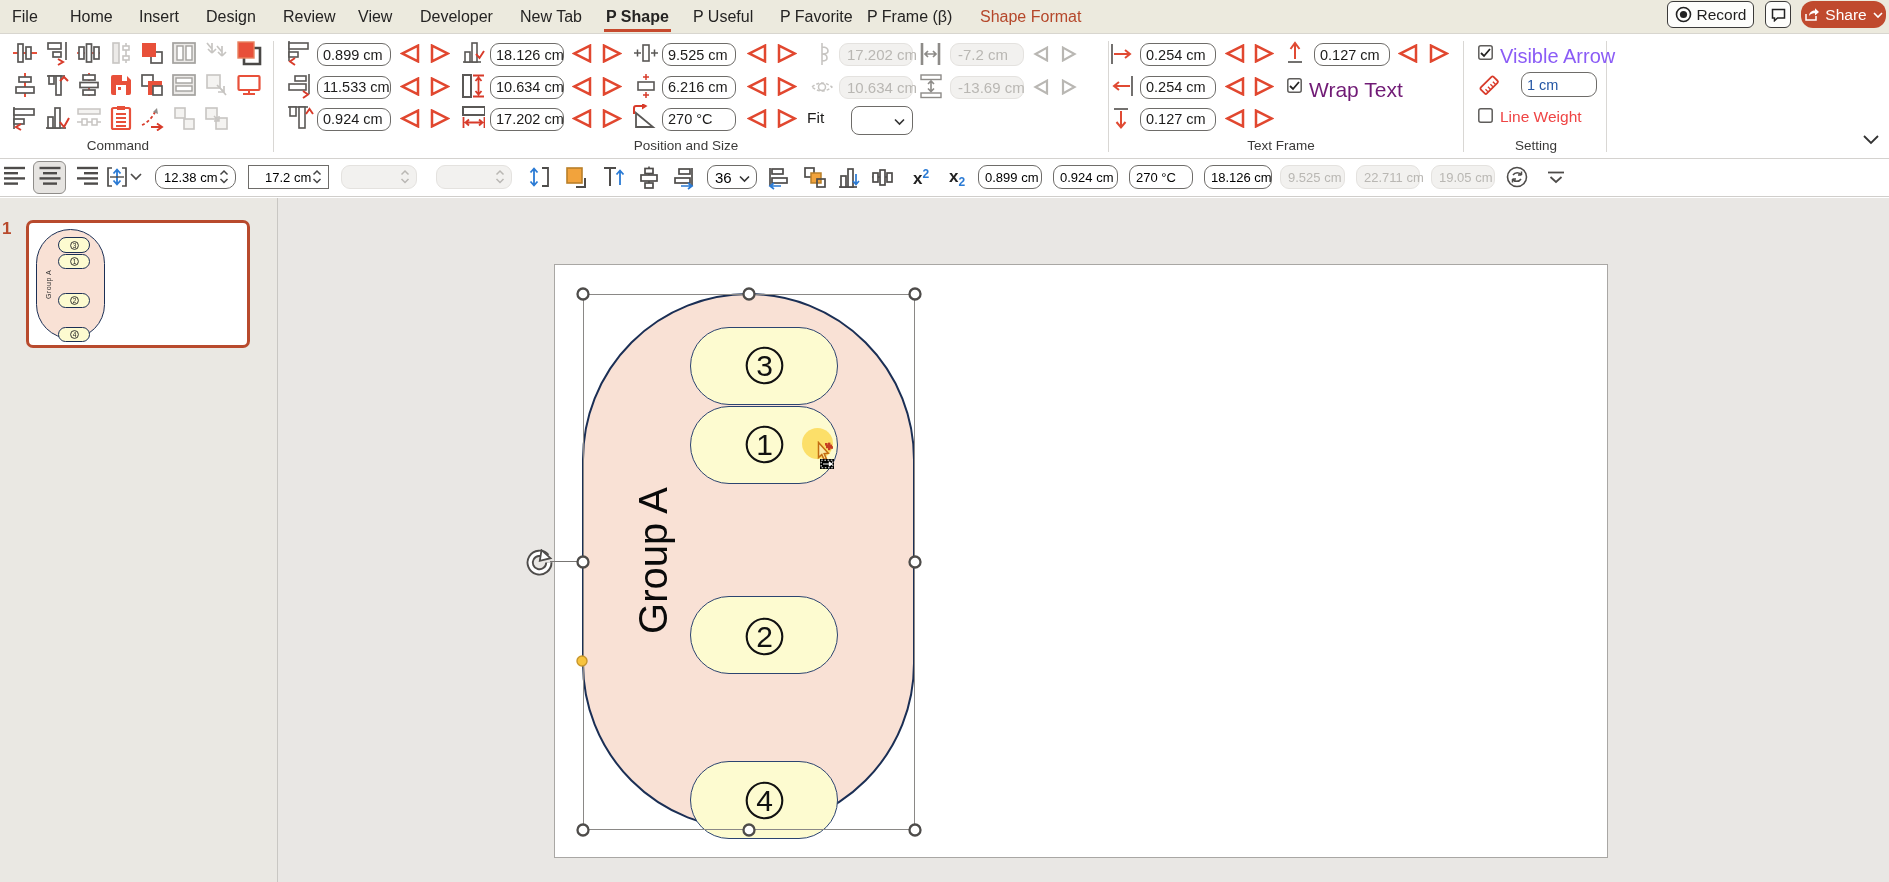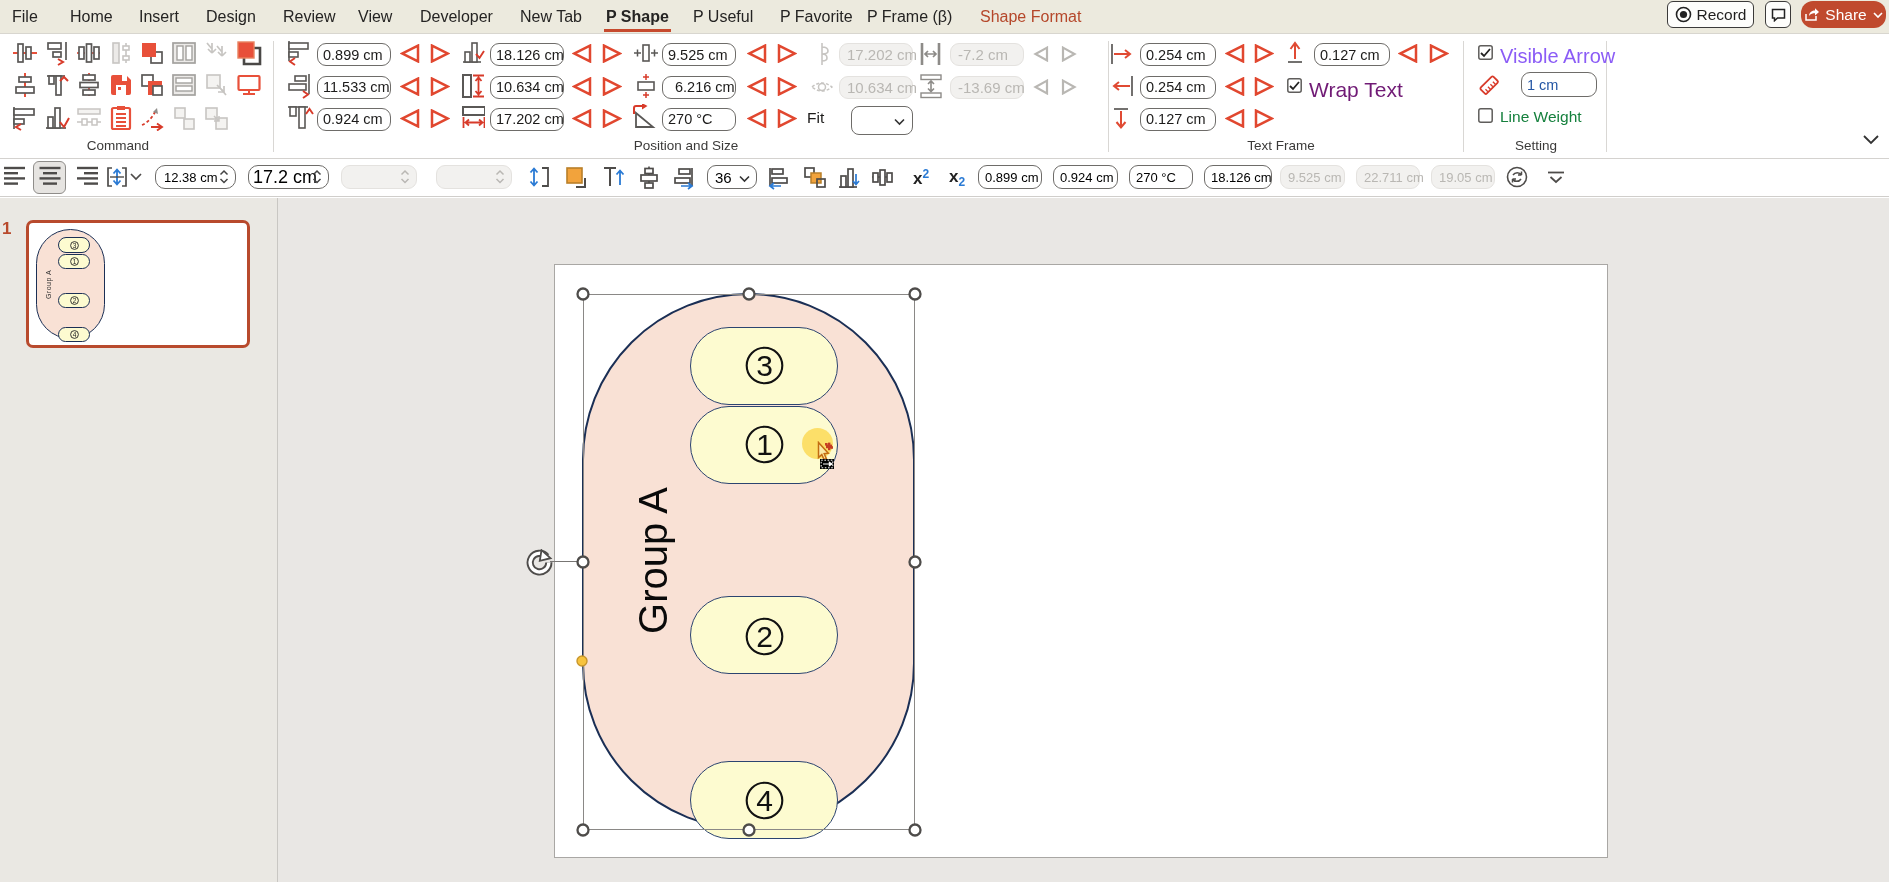--- a/index.html
+++ b/index.html
@@ -277,21 +277,21 @@
 <svg class="ab" style="left:602px;top:108.5px" width="20" height="19">
     <path d="M2 1.6 L17.5 9.5 L2 17.4 Z" fill="none" stroke="#E1472F" stroke-width="2.5" stroke-linejoin="miter"></path>
   </svg>
 <div class="inp" style="left:662px;top:43px;width:74px;height:23px;font-size:14.5px;color:#1c1b1a;padding-left:5px">9.525 cm</div>
 <svg class="ab" style="left:747px;top:44px" width="20" height="19">
     <path d="M18 1.6 L2.5 9.5 L18 17.4 Z" fill="none" stroke="#E1472F" stroke-width="2.5" stroke-linejoin="miter"></path>
   </svg>
 <svg class="ab" style="left:777px;top:44px" width="20" height="19">
     <path d="M2 1.6 L17.5 9.5 L2 17.4 Z" fill="none" stroke="#E1472F" stroke-width="2.5" stroke-linejoin="miter"></path>
   </svg>
-<div class="inp" style="left:662px;top:75.5px;width:74px;height:23px;font-size:14.5px;color:#1c1b1a;padding-left:12px">6.216 cm</div>
+<div class="inp" style="left:662px;top:75.5px;width:74px;height:23px;font-size:14.5px;color:#1c1b1a;padding-left:5px">6.216 cm</div>
 <svg class="ab" style="left:747px;top:76.5px" width="20" height="19">
     <path d="M18 1.6 L2.5 9.5 L18 17.4 Z" fill="none" stroke="#E1472F" stroke-width="2.5" stroke-linejoin="miter"></path>
   </svg>
 <svg class="ab" style="left:777px;top:76.5px" width="20" height="19">
     <path d="M2 1.6 L17.5 9.5 L2 17.4 Z" fill="none" stroke="#E1472F" stroke-width="2.5" stroke-linejoin="miter"></path>
   </svg>
 <div class="inp" style="left:662px;top:107.5px;width:74px;height:23px;font-size:14.5px;color:#1c1b1a;padding-left:5px">270 °C</div>
 <svg class="ab" style="left:747px;top:108.5px" width="20" height="19">
     <path d="M18 1.6 L2.5 9.5 L18 17.4 Z" fill="none" stroke="#E1472F" stroke-width="2.5" stroke-linejoin="miter"></path>
   </svg>
@@ -377,21 +377,21 @@
 <svg class="ab" style="left:1478px;top:74px" width="22" height="22">
     <g transform="rotate(-45 11 11)">
       <rect x="2" y="7" width="18" height="8.5" rx="1.5" fill="none" stroke="#d83b2a" stroke-width="1.8"></rect>
       <path d="M5.5 15 V11.5 M9 15 V11.5 M12.5 15 V11.5 M16 15 V11.5" stroke="#d83b2a" stroke-width="1.3"></path>
     </g>
   </svg>
 <div class="inp" style="left:1521px;top:72px;width:76px;height:25px;font-size:14.5px;color:#2456a4;padding-left:5px">1 cm</div>
 <svg class="ab" style="left:1478px;top:108px" width="15" height="15">
     <rect x="0.8" y="0.8" width="13.4" height="13.4" rx="2" fill="#fff" stroke="#5f5d5b" stroke-width="1.5"></rect>
   </svg>
-<div class="ab" style="left:1500px;top:108px;font-size:15.5px;color:#15803d">Line Weight</div>
+<div class="ab" style="left:1500px;top:108px;font-size:15.5px;color:#ef4444">Line Weight</div>
 <div class="ab" style="left:0;top:159px;width:1889px;height:38px;background:#fff;border-bottom:1px solid #d0cecb"></div>
 <svg class="ab" style="left:4px;top:166px" width="24" height="22" viewBox="0 0 24 22">
     <path d="M0 2.0 H21" stroke="#4e4c4a" stroke-width="2.4"></path>
     <path d="M0 7.2 H14" stroke="#4e4c4a" stroke-width="2.4"></path>
     <path d="M0 12.4 H21" stroke="#4e4c4a" stroke-width="2.4"></path>
     <path d="M0 17.6 H14" stroke="#4e4c4a" stroke-width="2.4"></path>
   </svg>
 <div class="ab" style="left:33px;top:161px;width:33px;height:33px;background:#e6e4e1;border:1px solid #8f8d8a;border-radius:6px"></div>
 <svg class="ab" style="left:39px;top:166px" width="24" height="22" viewBox="0 0 24 22">
     <g transform="translate(0.5 0)">
@@ -413,21 +413,21 @@
     <path d="M4 11 H18" stroke="#4e4c4a" stroke-width="1.4"></path>
   </svg>
 <svg class="ab" style="left:130px;top:172px" width="12" height="10" viewBox="0 0 12 10">
     <path d="M1 2 L6 7 L11 2" fill="none" stroke="#4e4c4a" stroke-width="1.7"></path>
   </svg>
 <div class="inp" style="left:155px;top:165px;width:81px;height:24px;font-size:13px;padding-left:8px;border-radius:10px">12.38 cm</div>
 <svg class="ab" style="left:218px;top:169px" width="12" height="16">
     <path d="M2.5 5.5 L6 2 L9.5 5.5" fill="none" stroke="#444" stroke-width="1.5"></path>
     <path d="M2.5 10 L6 13.5 L9.5 10" fill="none" stroke="#444" stroke-width="1.5"></path>
   </svg>
-<div class="inp" style="left:248px;top:165px;width:81px;height:24px;font-size:18px;padding-left:4px;border-radius:10px">17.2 cm</div>
+<div class="inp" style="left:248px;top:165px;width:81px;height:24px;font-size:13px;padding-left:16px;border-radius:0">17.2 cm</div>
 <svg class="ab" style="left:311px;top:169px" width="12" height="16">
     <path d="M2.5 5.5 L6 2 L9.5 5.5" fill="none" stroke="#444" stroke-width="1.5"></path>
     <path d="M2.5 10 L6 13.5 L9.5 10" fill="none" stroke="#444" stroke-width="1.5"></path>
   </svg>
 <div class="ginp" style="left:341px;top:165px;width:76px;height:24px;font-size:15px;border-radius:9px"></div>
 <svg class="ab" style="left:399px;top:169px" width="12" height="16">
     <path d="M2.5 5.5 L6 2 L9.5 5.5" fill="none" stroke="#b9b7b3" stroke-width="1.5"></path>
     <path d="M2.5 10 L6 13.5 L9.5 10" fill="none" stroke="#b9b7b3" stroke-width="1.5"></path>
   </svg>
 <div class="ginp" style="left:436px;top:165px;width:76px;height:24px;font-size:15px;border-radius:9px"></div>

